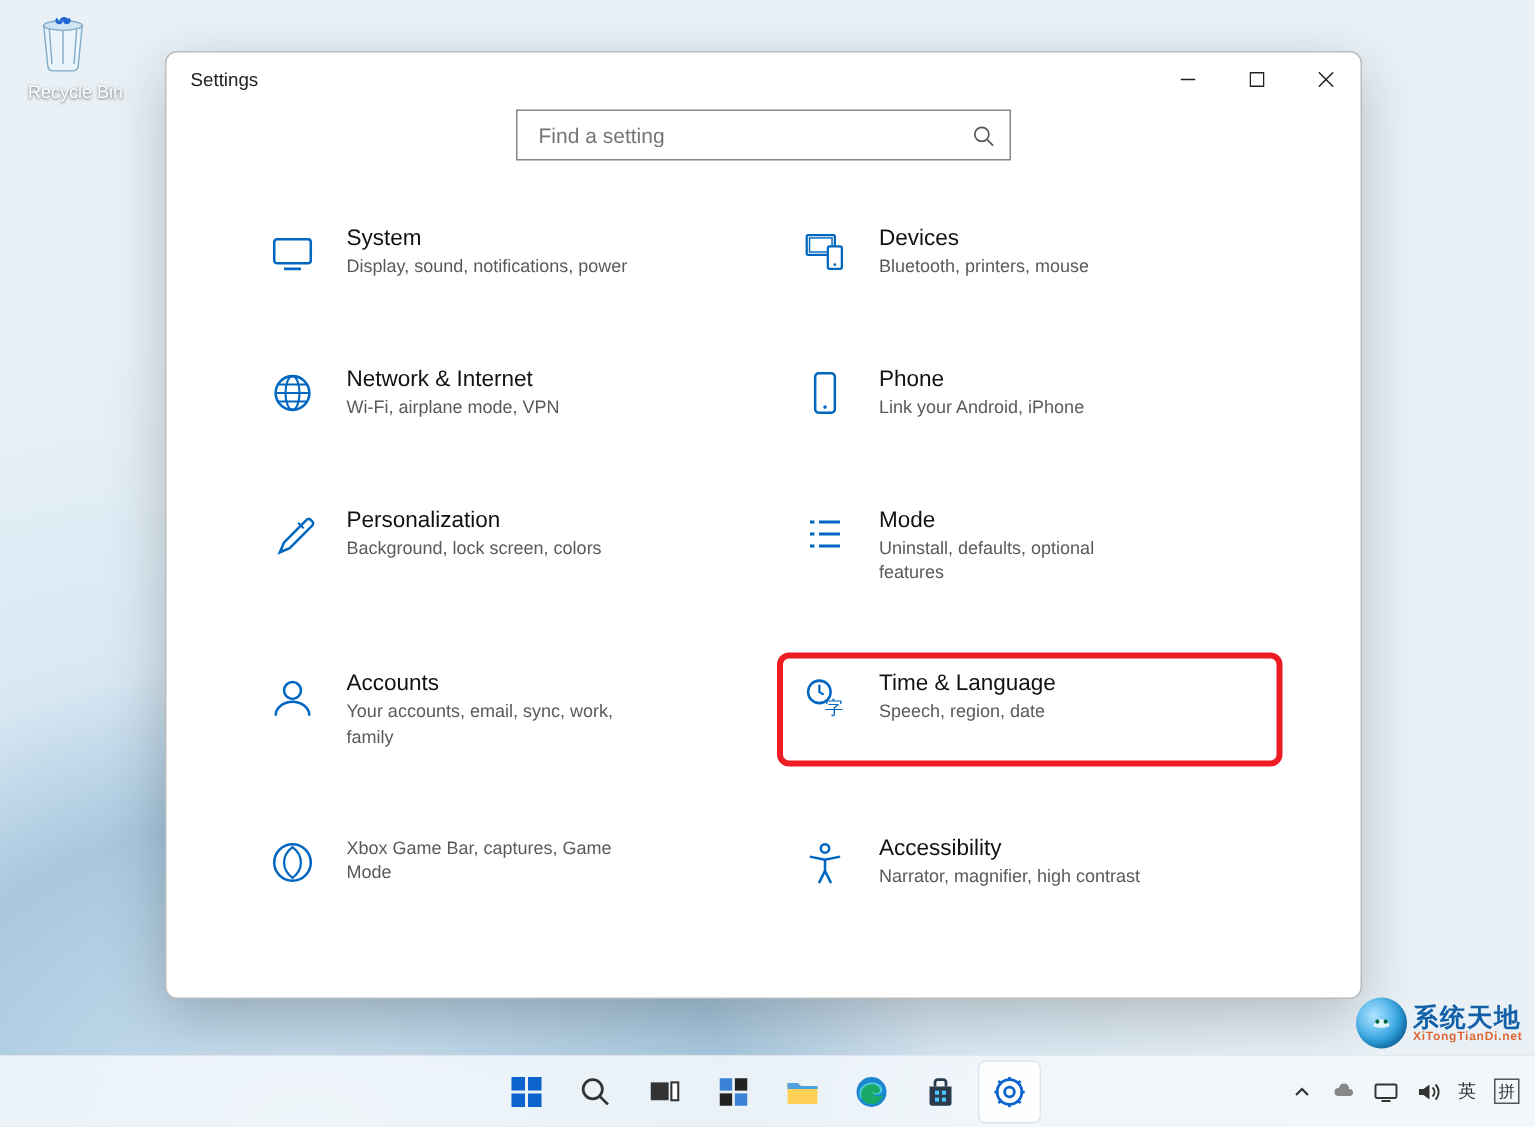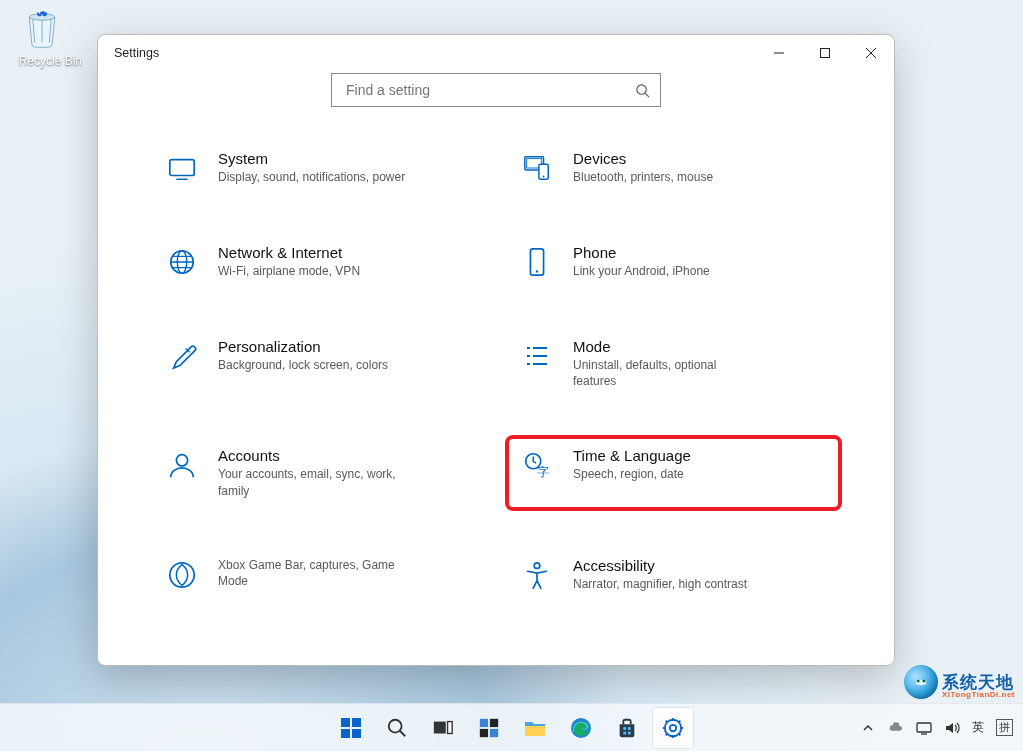--- a/index.html
+++ b/index.html
@@ -10,21 +10,21 @@
   }
   
   .desktop { position: absolute; inset: 0; }
   .desktop-icon { position: absolute; width: 80px; text-align: right; color: #fff; font-size: 12px; text-shadow: 0 1px 2px rgba(0,0,0,.6); }
   .desktop-icon .icon-img { width: 48px; height: 48px; margin: 0 auto 2px; display: flex; align-items: center; justify-content: center; }
   .recycle-bin { left: 2px; top: 4px; }
   .edge-icon  { left: 2px; top: 104px; }
 
   
   .window {
-    position: absolute; left: 97px; top: 34px; width: 798px; height: 632px;
+    position: absolute; left: 110px; top: 34px; width: 798px; height: 632px;
     background: #ffffff; border: 1px solid #bbb; border-radius: 8px;
     box-shadow: 0 12px 40px rgba(0,0,0,.22);
     display: flex; flex-direction: column; overflow: hidden;
   }
   .titlebar { height: 36px; display: flex; align-items: center; padding-left: 16px; font-size: 12.5px; color: #222; }
   .titlebar .win-controls { margin-left: auto; display: flex; }
   .win-btn { width: 46px; height: 36px; display: flex; align-items: center; justify-content: center; color:#222; }
 
   .search-wrap { display: flex; justify-content: center; margin: 2px 0 22px; }
   .searchbox { width: 330px; height: 34px; border: 1px solid #888; display: flex; align-items: center; padding: 0 10px 0 12px; font-size: 14px; color: #666; }
@@ -50,21 +50,21 @@
     backdrop-filter: blur(6px);
     display: flex; align-items: center;
   }
   .task-center { position: absolute; left: 50%; transform: translateX(-50%); display: flex; gap: 6px; align-items: center; }
   .task-item { width: 40px; height: 40px; display: flex; align-items: center; justify-content: center; border-radius: 4px; }
   .task-item.active { background: rgba(255,255,255,.95); box-shadow: 0 0 0 1px rgba(0,0,0,.08); }
   .tray { position: absolute; right: 10px; display: flex; align-items: center; gap: 12px; font-size: 12px; color: #333; }
   .tray .glyph { width: 16px; height: 16px; display:inline-flex; align-items:center; justify-content:center; }
 
   
-  .watermark { position: absolute; right: 8px; bottom: 52px; display: flex; align-items: flex-end; gap: 4px; font-weight: bold; }
+  .watermark { position: absolute; right: 8px; bottom: 52px; display: flex; align-items: center; gap: 4px; font-weight: bold; }
   .watermark .wm-icon { width: 34px; height: 34px; border-radius: 50%; background: radial-gradient(circle at 35% 35%, #aee3ff, #29a0e0 60%, #0a5aa0); box-shadow: inset -3px -3px 6px rgba(0,0,0,.2); display:flex;align-items:center;justify-content:center;}
   .watermark .wm-text { line-height: 1; }
   .watermark .wm-text .zh { font-size: 17px; color: #1160a8; letter-spacing:1px; }
   .watermark .wm-text .en { font-size: 8px; color: #d63; letter-spacing: .5px; }
 
   svg { display:block; }
 </style>
 </head>
 <body>
 

